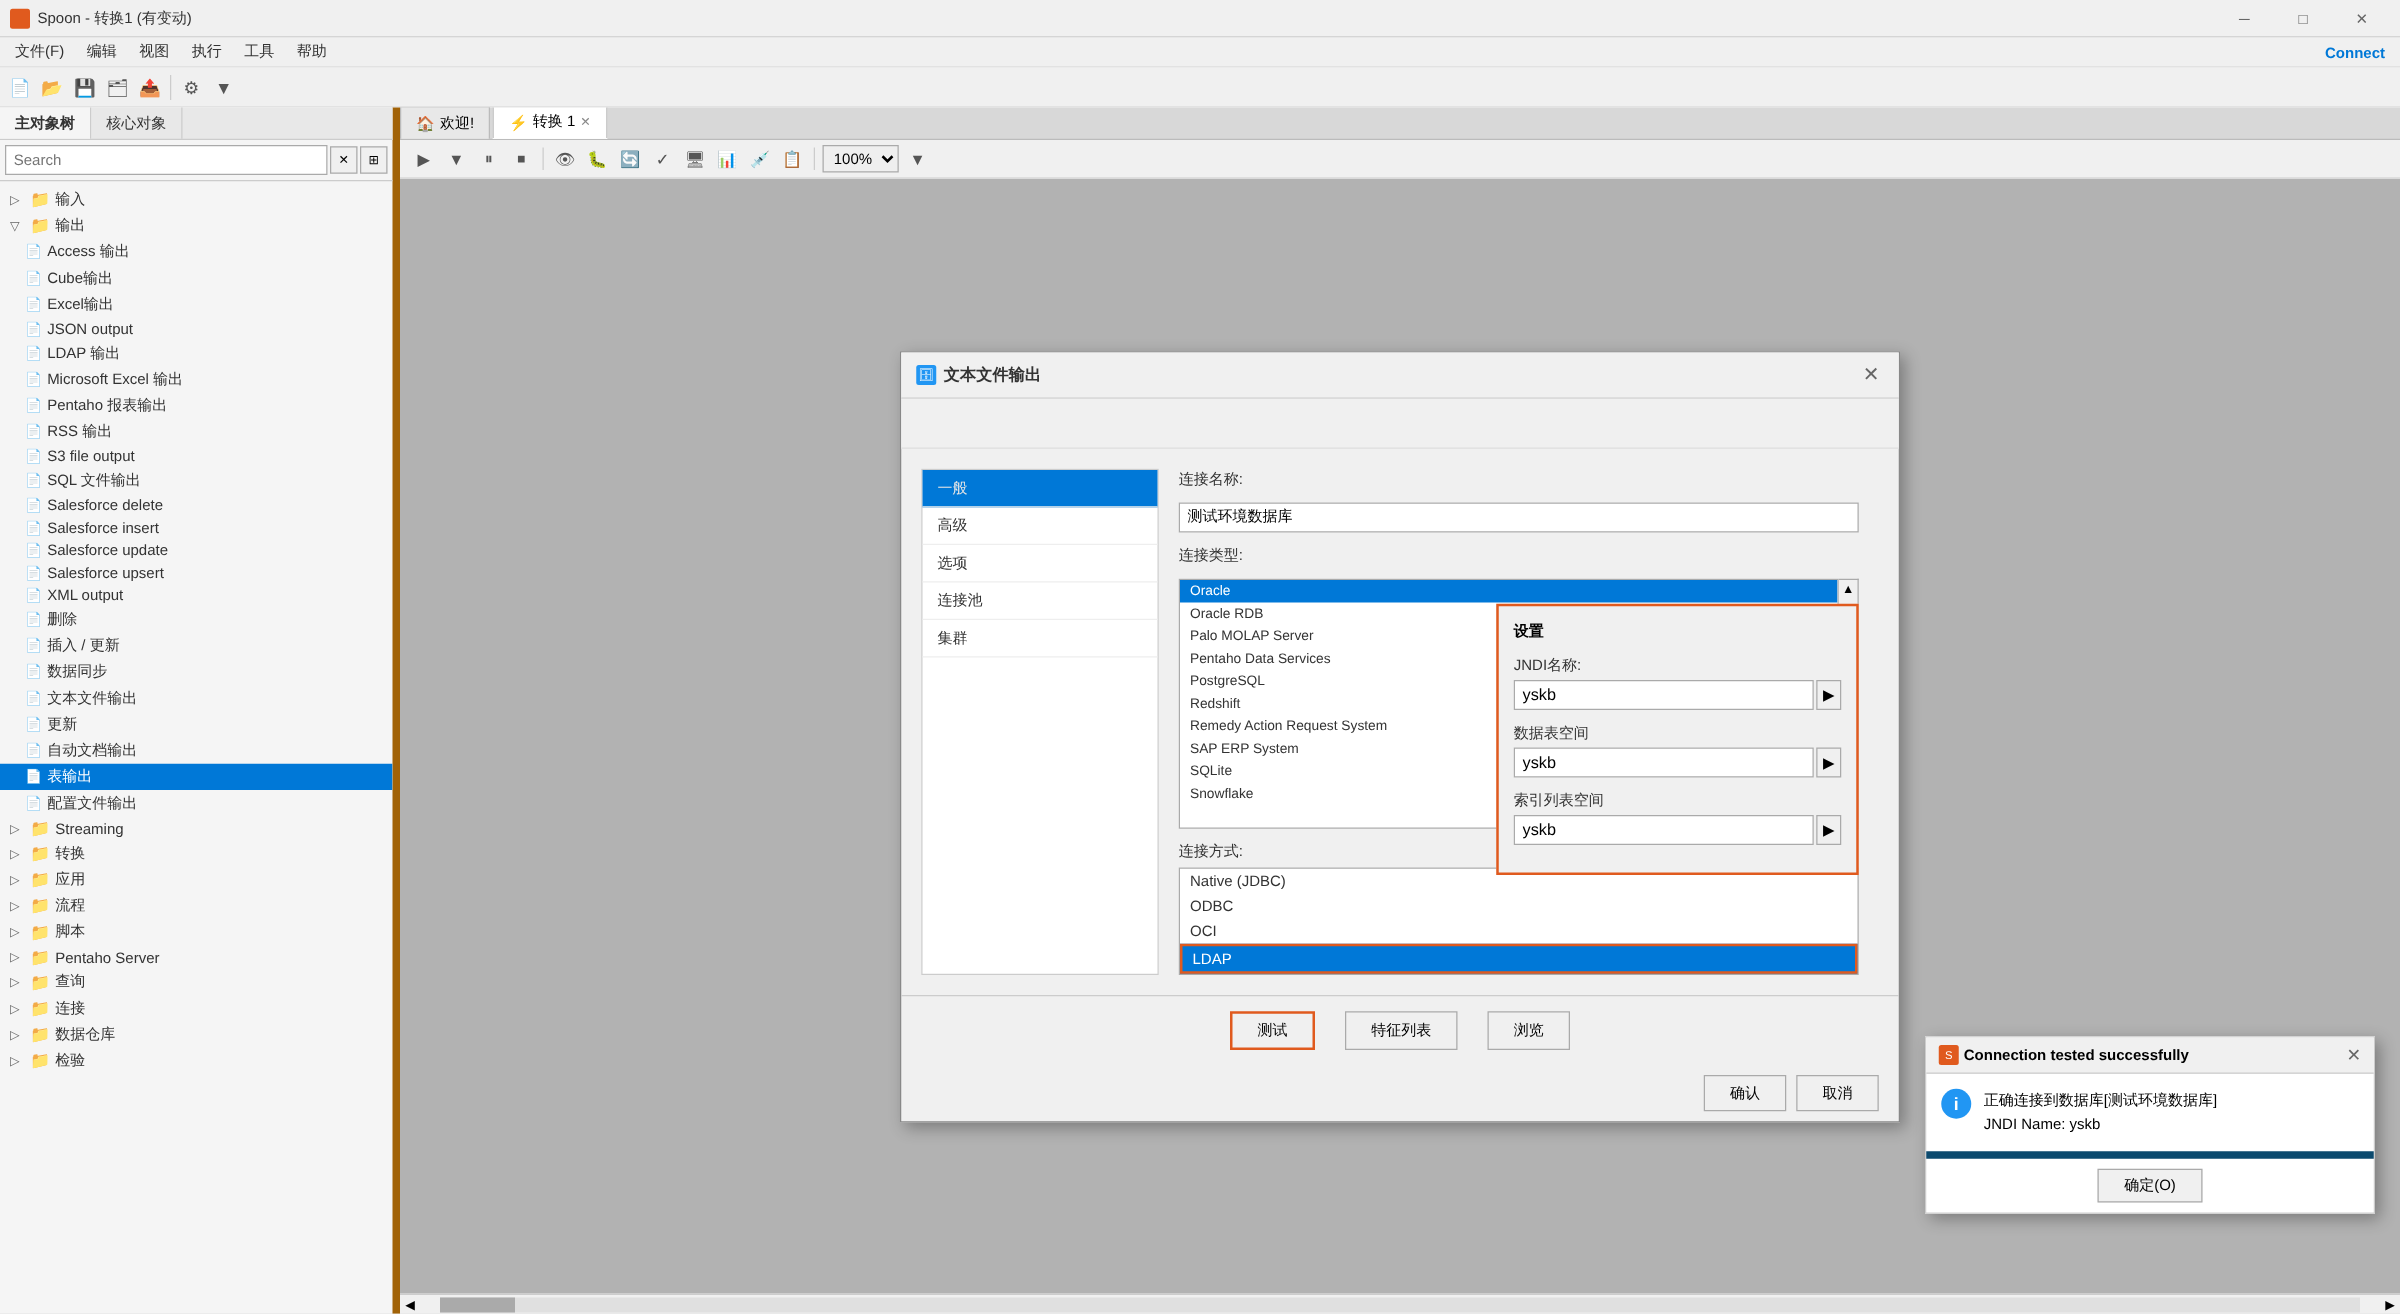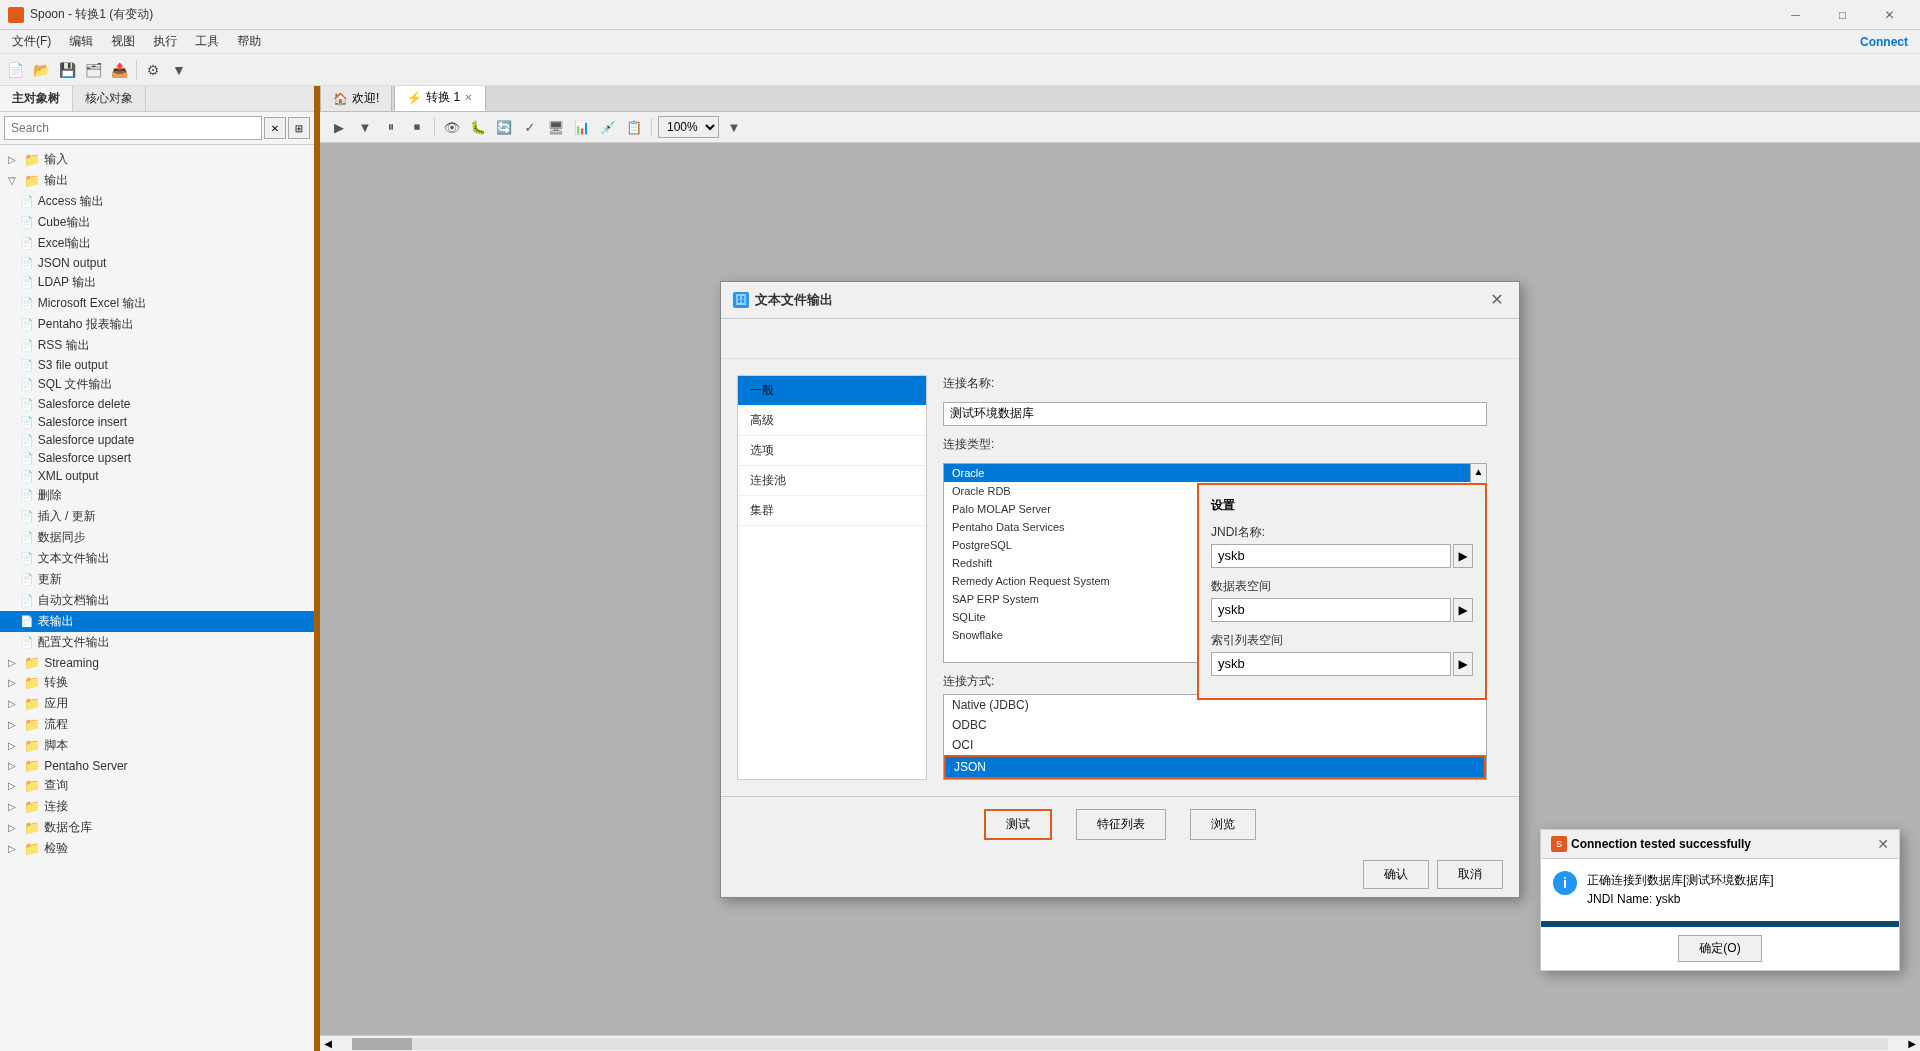--- a/index.html
+++ b/index.html
@@ -58,21 +58,21 @@
     
     .dialog-overlay { position: absolute; top: 0; left: 0; width: 100%; height: 100%; background: rgba(0,0,0,0.3); display: flex; align-items: center; justify-content: center; z-index: 10; }
     .dialog { background: #f0f0f0; border: 1px solid #888; box-shadow: 4px 4px 12px rgba(0,0,0,0.3); width: 800px; }
     .dialog-title-bar { background: #f0f0f0; padding: 8px 12px; display: flex; align-items: center; justify-content: space-between; border-bottom: 1px solid #ccc; }
     .dialog-title-icon { width: 16px; height: 16px; background: #2196F3; border-radius: 2px; display: inline-flex; align-items: center; justify-content: center; color: white; font-size: 10px; margin-right: 6px; }
     .dialog-title-text { font-size: 13px; font-weight: bold; color: #333; }
     .dialog-close-btn { cursor: pointer; font-size: 16px; color: #666; width: 20px; height: 20px; display: flex; align-items: center; justify-content: center; }
     .dialog-body { padding: 16px; display: flex; gap: 0; }
     .dialog-left-nav { width: 190px; background: white; border: 1px solid #ccc; flex-shrink: 0; }
     .nav-item { padding: 6px 12px; cursor: pointer; font-size: 12px; color: #333; border-bottom: 1px solid #eee; }
-    .nav-item.active { background: #0078d7; color: #0f172a; }
+    .nav-item.active { background: #0078d7; color: #e5e5e5; }
     .dialog-right-content { flex: 1; padding: 0 16px; }
     .form-row { display: flex; align-items: center; margin-bottom: 10px; }
     .form-label { font-size: 12px; color: #333; min-width: 80px; }
     .form-input { flex: 1; height: 24px; border: 1px solid #aaa; padding: 2px 6px; font-size: 12px; background: white; }
     .connection-type-list { border: 1px solid #aaa; background: white; height: 200px; overflow-y: auto; position: relative; }
     .conn-type-item { padding: 3px 8px; cursor: pointer; font-size: 11px; color: #333; }
     .conn-type-item.selected { background: #0078d7; color: white; }
     .conn-method-section { margin-top: 10px; }
     .conn-method-label { font-size: 12px; color: #333; margin-bottom: 4px; }
     .conn-method-list { border: 1px solid #aaa; background: white; }
@@ -435,21 +435,21 @@
                   </div>
                 </div>
               </div>
 
               <div class="conn-method-section">
                 <div class="conn-method-label">连接方式:</div>
                 <div class="conn-method-list">
                   <div class="conn-method-item">Native (JDBC)</div>
                   <div class="conn-method-item">ODBC</div>
                   <div class="conn-method-item">OCI</div>
-                  <div class="conn-method-item selected" style="background:#0078d7;color:white;border:2px solid #e05a1e;">JSON</div>
+                  <div class="conn-method-item selected" style="background:#0078d7;color:white;border:2px solid #e05a1e;">LDAP</div>
                 </div>
               </div>
             </div>
           </div>
 
           <div class="dialog-footer">
             <button class="dlg-btn primary" style="border:2px solid #e05a1e;">测试</button>
             <button class="dlg-btn">特征列表</button>
             <button class="dlg-btn">浏览</button>
           </div>

